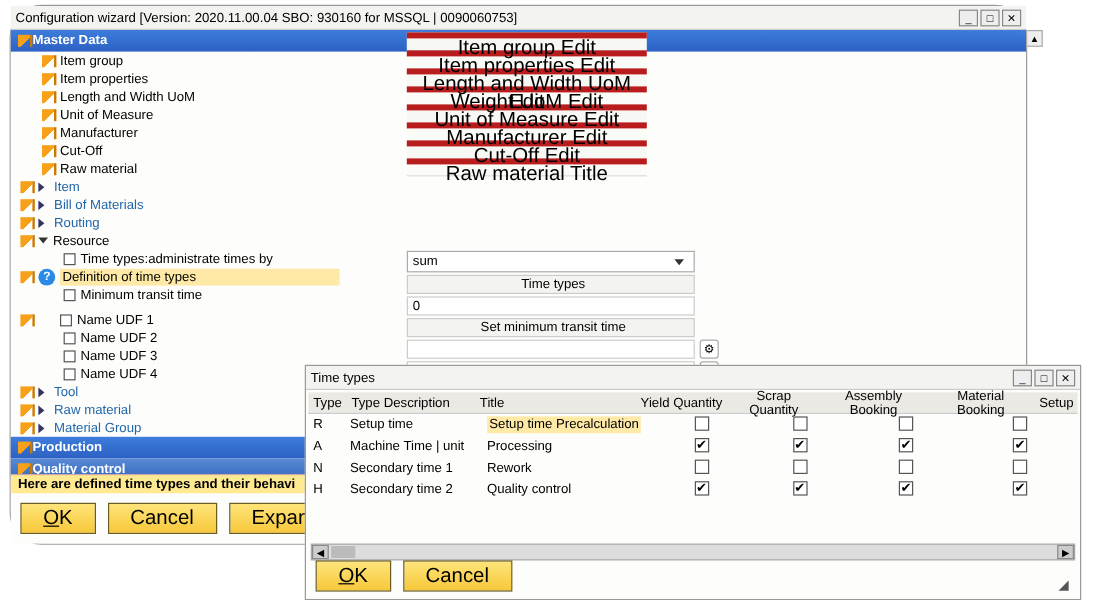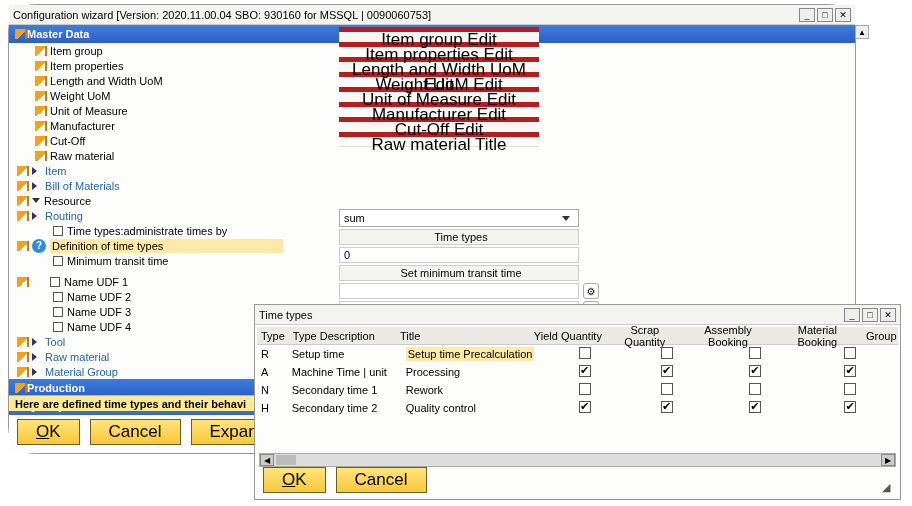--- a/index.html
+++ b/index.html
@@ -185,30 +185,29 @@
 
     <div class="section-header">
       <span class="flag-orange"></span>
       <span>Master Data</span>
     </div>
 
     <div>
       <div class="tree-row"><span class="tree-ind"></span><span class="flag-orange"></span>&nbsp;<span>Item group</span></div>
       <div class="tree-row"><span class="tree-ind"></span><span class="flag-orange"></span>&nbsp;<span>Item properties</span></div>
       <div class="tree-row"><span class="tree-ind"></span><span class="flag-orange"></span>&nbsp;<span>Length and Width UoM</span></div>
-      <div class="tree-row"><span class="tree-ind"></span><span class="flag-orange"></span>&nbsp;<span>Weight UoM</span></div>
       <div class="tree-row"><span class="tree-ind"></span><span class="flag-orange"></span>&nbsp;<span>Unit of Measure</span></div>
       <div class="tree-row"><span class="tree-ind"></span><span class="flag-orange"></span>&nbsp;<span>Manufacturer</span></div>
       <div class="tree-row"><span class="tree-ind"></span><span class="flag-orange"></span>&nbsp;<span>Cut-Off</span></div>
       <div class="tree-row"><span class="tree-ind"></span><span class="flag-orange"></span>&nbsp;<span>Raw material</span></div>
 
       <div class="tree-row"><span class="flag-orange"></span>&nbsp;<span class="caret right"></span><span class="link">Item</span></div>
       <div class="tree-row"><span class="flag-orange"></span>&nbsp;<span class="caret right"></span><span class="link">Bill of Materials</span></div>
+      <div class="tree-row"><span class="flag-orange"></span>&nbsp;<span class="caret right"></span><span class="link">Routing</span></div>
       <div class="tree-row"><span class="flag-orange"></span>&nbsp;<span class="caret"></span><span>Resource</span></div>
-      <div class="tree-row"><span class="flag-orange"></span>&nbsp;<span class="caret right"></span><span class="link">Routing</span></div>
 
       <div class="tree-row">
           <span class="tree-ind"></span>
           <span class="tree-ind"></span>
           <span class="box"></span>
           <span>Time types:administrate times by</span>
         </div>
       <div class="tree-row"><span class="flag-orange"></span>&nbsp;<span class="infob">?</span><span class="highlight" style="padding:1px 120px 1px 2px">Definition of time types</span></div>
       <div class="tree-row">
           <span class="tree-ind"></span>
@@ -316,21 +315,21 @@
   <div class="body" style="padding:2px">
     <div class="grid">
       <div class="grid-head">
         <div class="col-type">Type</div>
         <div class="col-desc">Type Description</div>
         <div class="col-title">Title</div>
         <div class="col-chk">Yield Quantity</div>
         <div class="col-chk">Scrap Quantity</div>
         <div class="col-chk" style="width:100px">Assembly Booking</div>
         <div class="col-chk" style="width:100px">Material Booking</div>
-        <div style="width:36px">Group</div>
+        <div style="width:36px">Setup</div>
       </div>
       <div id="grid-rows">
           <div class="grid-row">
             <div class="col-type">R</div>
             <div class="col-desc">Setup time</div>
             <div class="col-title"><span class="title-hl">Setup time Precalculation</span></div>
             <div class="col-chk" style="text-align: center;"><span class="chk"></span></div>
             <div class="col-chk" style="text-align: center;"><span class="chk"></span></div>
             <div class="col-chk" style="text-align: center; width: 100px;"><span class="chk"></span></div>
             <div class="col-chk" style="text-align: center; width: 100px;"><span class="chk"></span></div>

